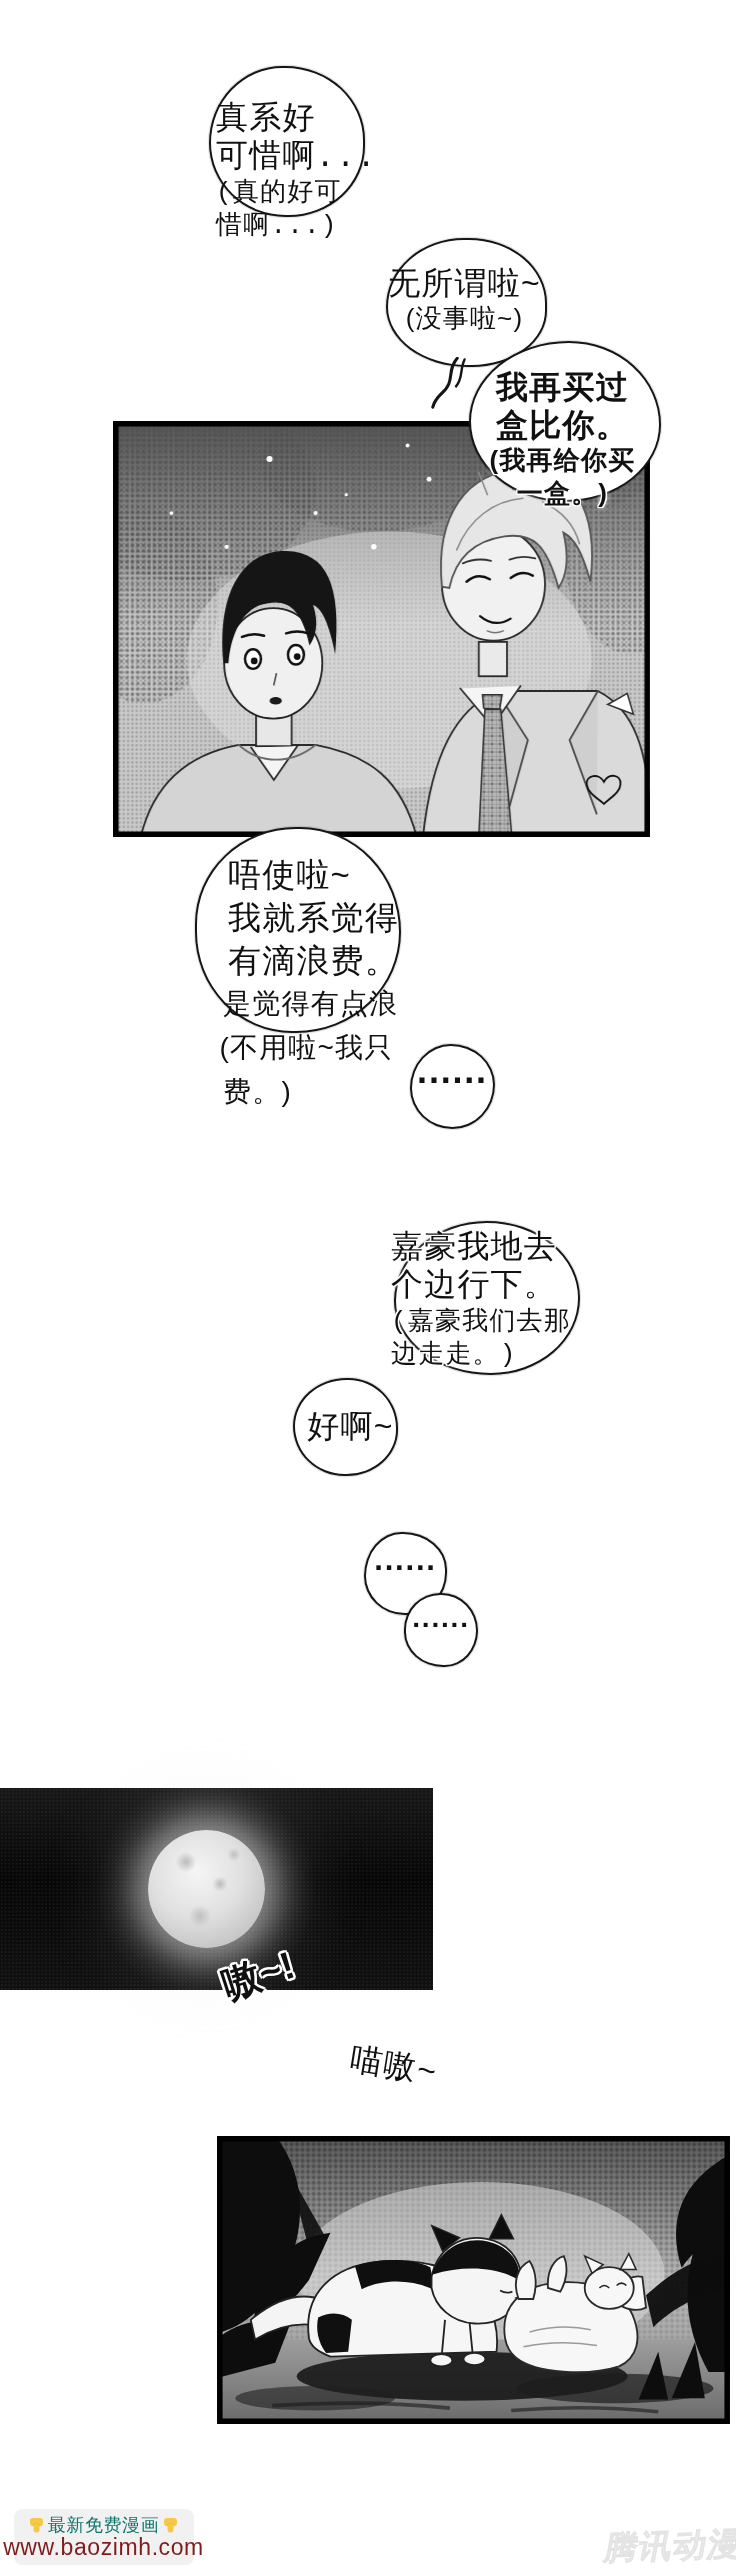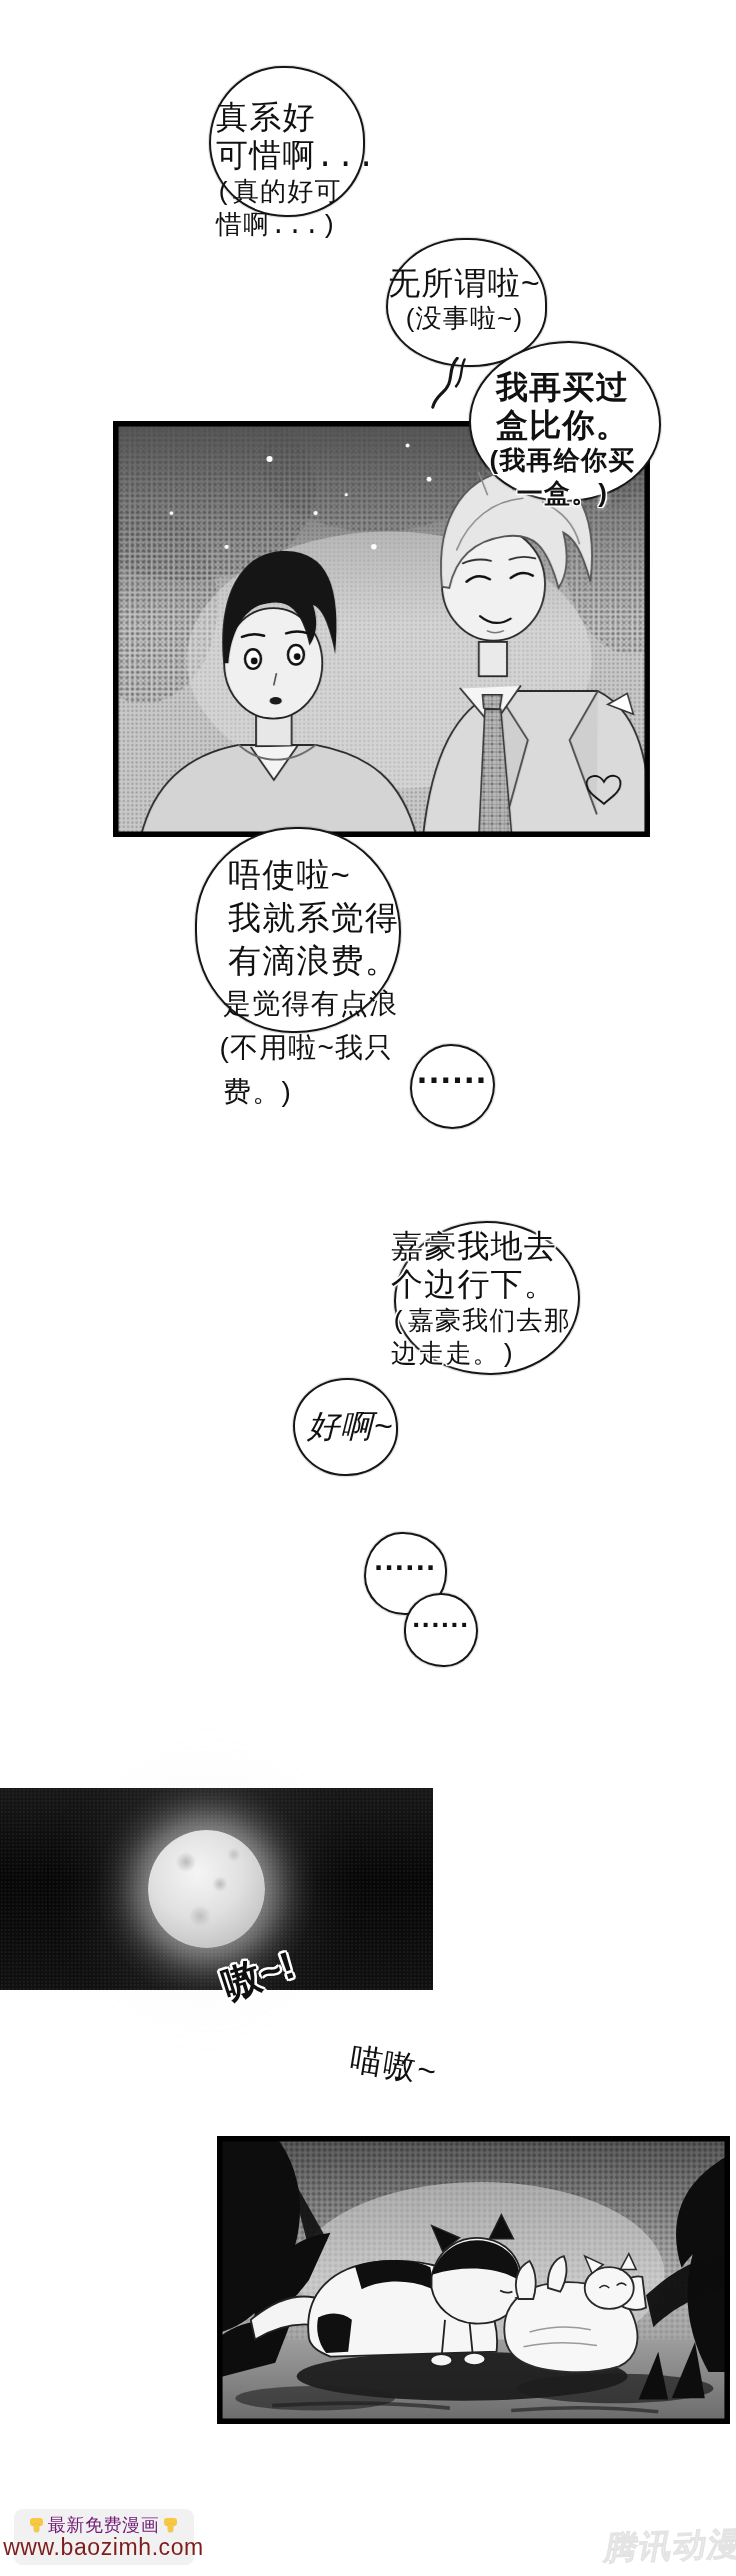--- a/index.html
+++ b/index.html
@@ -67,21 +67,21 @@
   }
   .sfx-meow{left:350px;top:2044px;font-size:32px;font-weight:normal;
     transform:rotate(9deg);color:#101010;letter-spacing:1.8px;}
   
   .wm{
     position:absolute;left:13.5px;top:2509px;width:180px;height:56px;
     background:#f1f1f2;border-radius:8.6px;z-index:9;
     display:flex;flex-direction:column;align-items:center;justify-content:center;
   }
   .wm-row1{display:flex;align-items:center;gap:3.7px;height:21px;}
-  .wm-row1 .txt{font-size:18px;color:#701a75;letter-spacing:0.6px;}
+  .wm-row1 .txt{font-size:18px;color:#0f766e;letter-spacing:0.6px;}
   .hand{position:relative;width:14.7px;height:14.7px;display:inline-block;}
   .hand::before{
     content:"";position:absolute;left:0.6px;top:0.6px;width:13.5px;height:8px;
     background:#f6c844;border-radius:3.1px;
   }
   .hand::after{
     content:"";position:absolute;left:4.9px;top:6.1px;width:4.9px;height:8px;
     background:#f6c844;border-radius:0 0 2.5px 2.5px;box-shadow:0 0 0 0.6px rgba(231,176,34,.55);
   }
   .wm-row2{font-size:23px;color:#7f1d1d;letter-spacing:0.6px;line-height:24.5px;}
@@ -229,21 +229,21 @@
 
 <div class="bubble rough" style="left:394px;top:1221px;width:182px;height:150px;border-radius:50% 50% 48% 52%/52% 50% 50% 48%;"></div>
 <div class="btext halo" style="left:391px;top:1230px;width:186px;text-align:left;font-family:Liberation Mono, monospace;">
   <span class="main">嘉豪我地去</span>
   <span class="main">个边行下。</span>
   <span class="sub">(嘉豪我们去那</span>
   <span class="sub">边走走。)</span>
 </div>
 
 <div class="bubble rough" style="left:293px;top:1378px;width:101px;height:94px;border-radius:52% 48% 50% 50%/50% 52% 48% 52%;"></div>
-<div class="btext" style="left:293px;top:1407px;width:115px;text-align:center;font-style:italic;">
+<div class="btext" style="left:293px;top:1407px;width:115px;text-align:center;">
   <span class="main">好啊~</span>
 </div>
 
 <div class="bubble rough dots" style="left:364px;top:1532px;width:79px;height:79px;border-radius:46% 54% 50% 50%/54% 46% 52% 48%;">
   <span style="font-size:31px;">......</span>
 </div>
 <div class="bubble rough dots" style="left:404px;top:1593px;width:70px;height:70px;border-radius:50% 50% 46% 54%/50% 52% 50% 48%;">
   <span style="font-size:28px;">......</span>
 </div>
 

